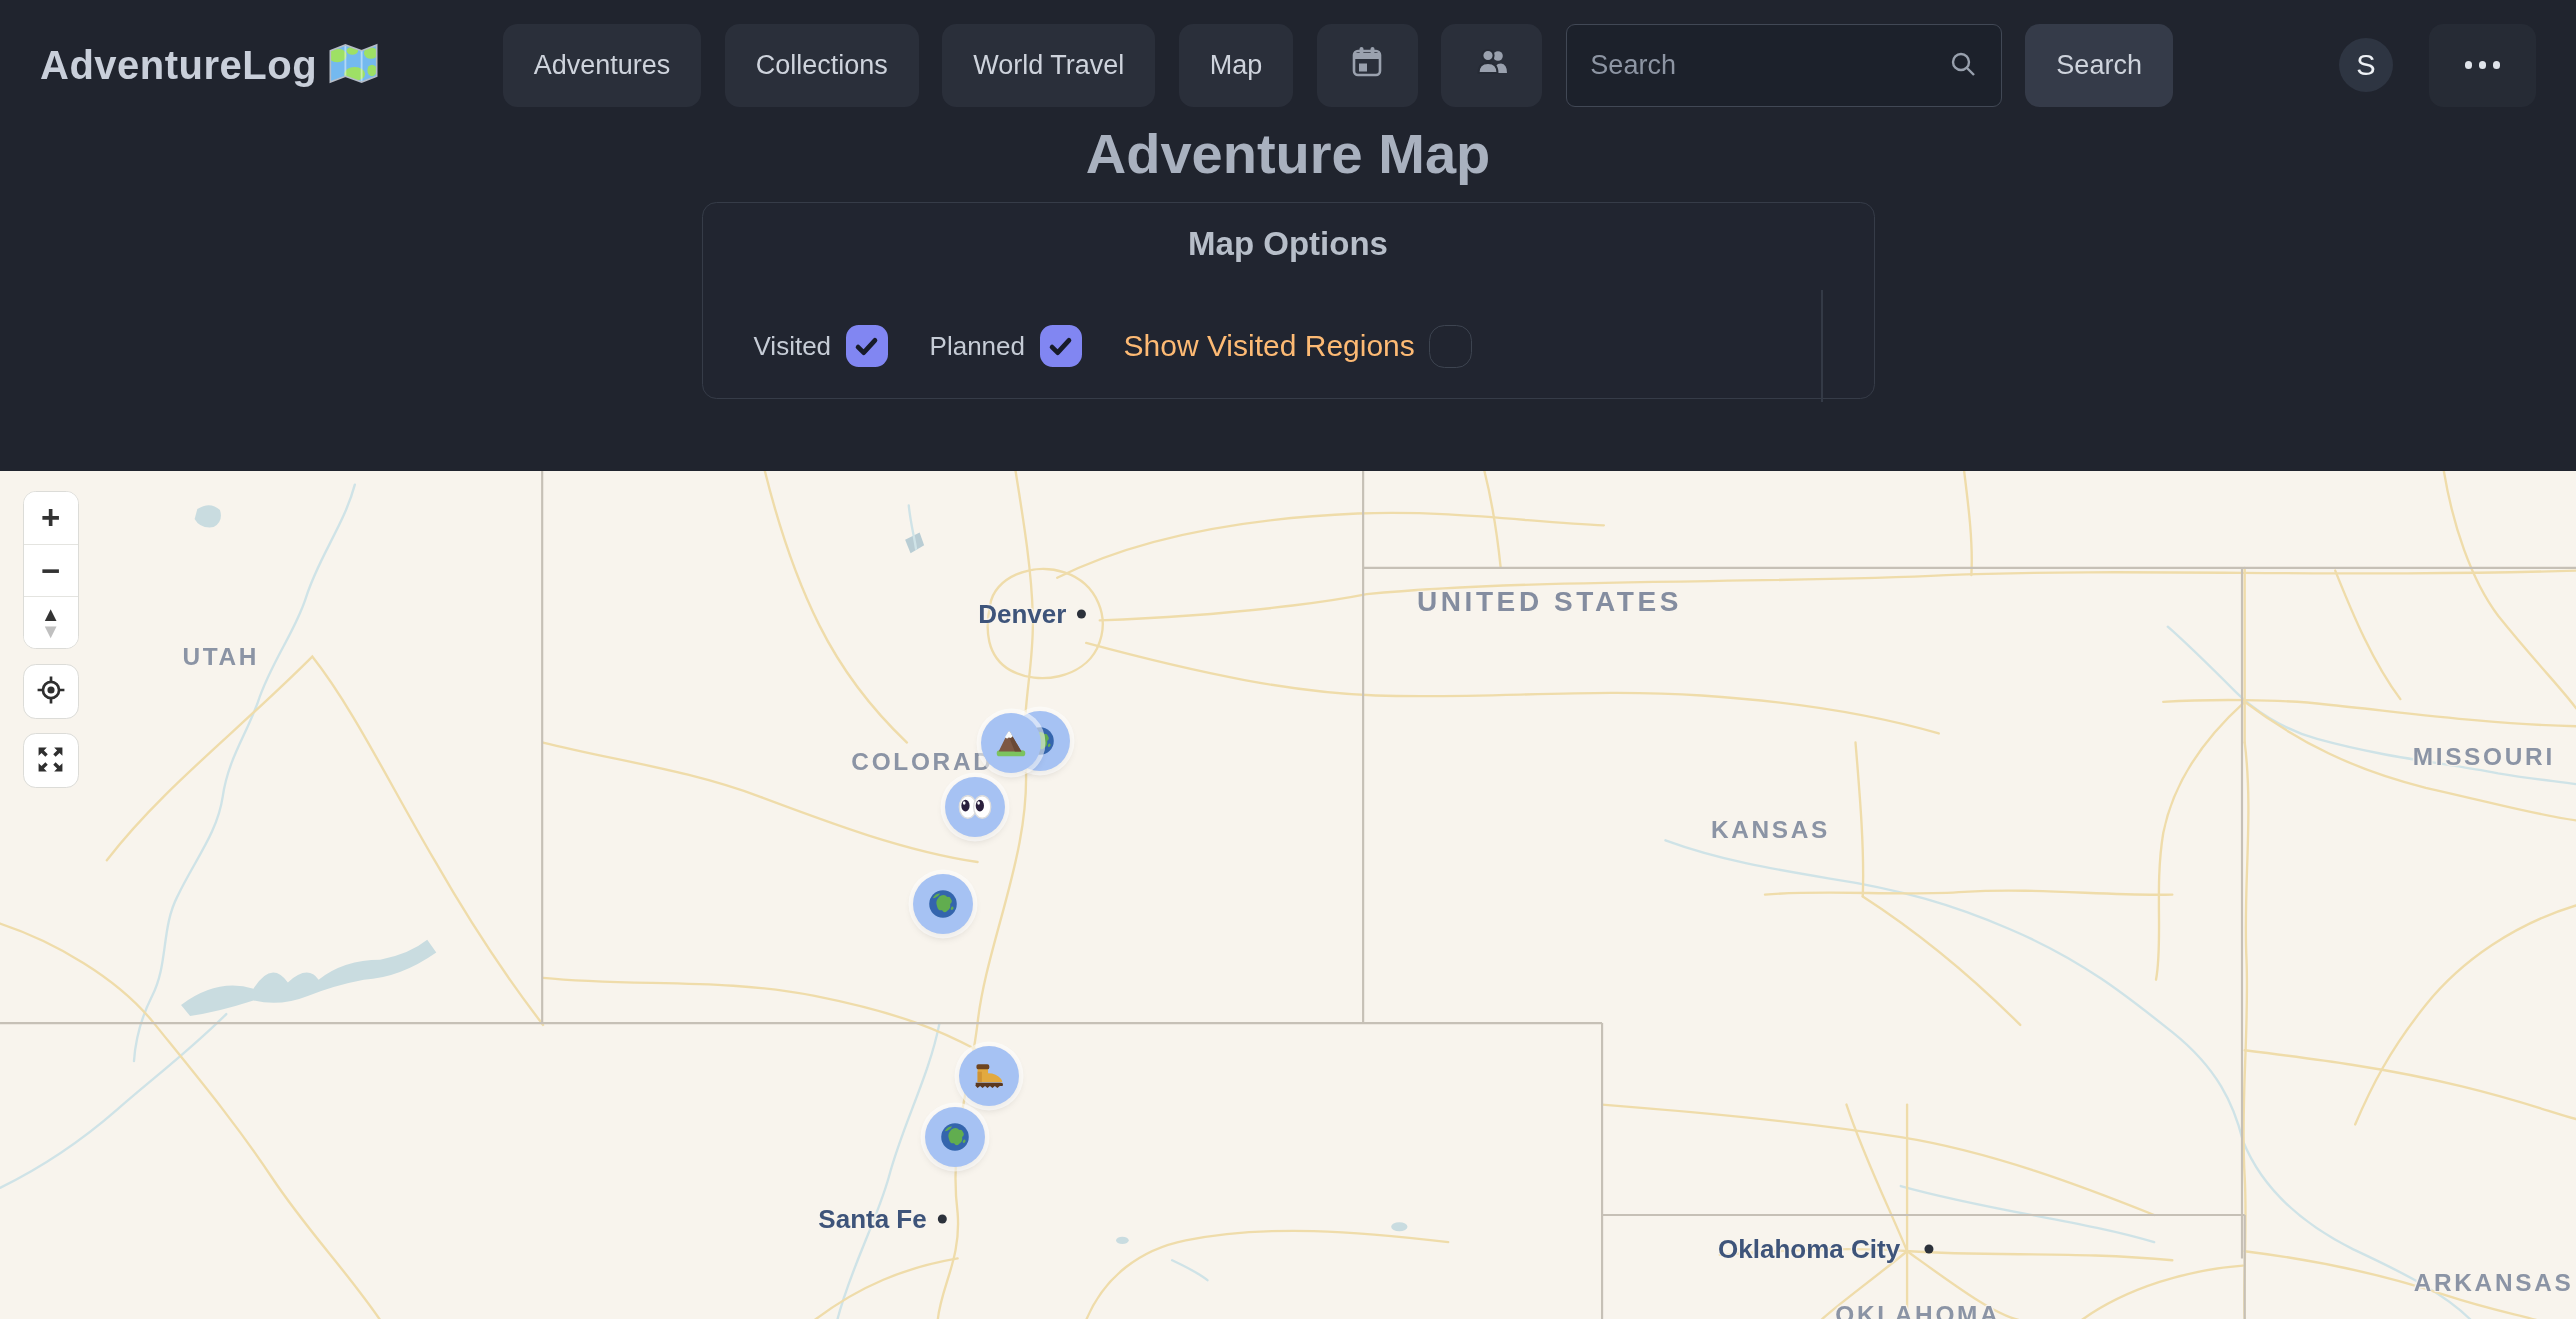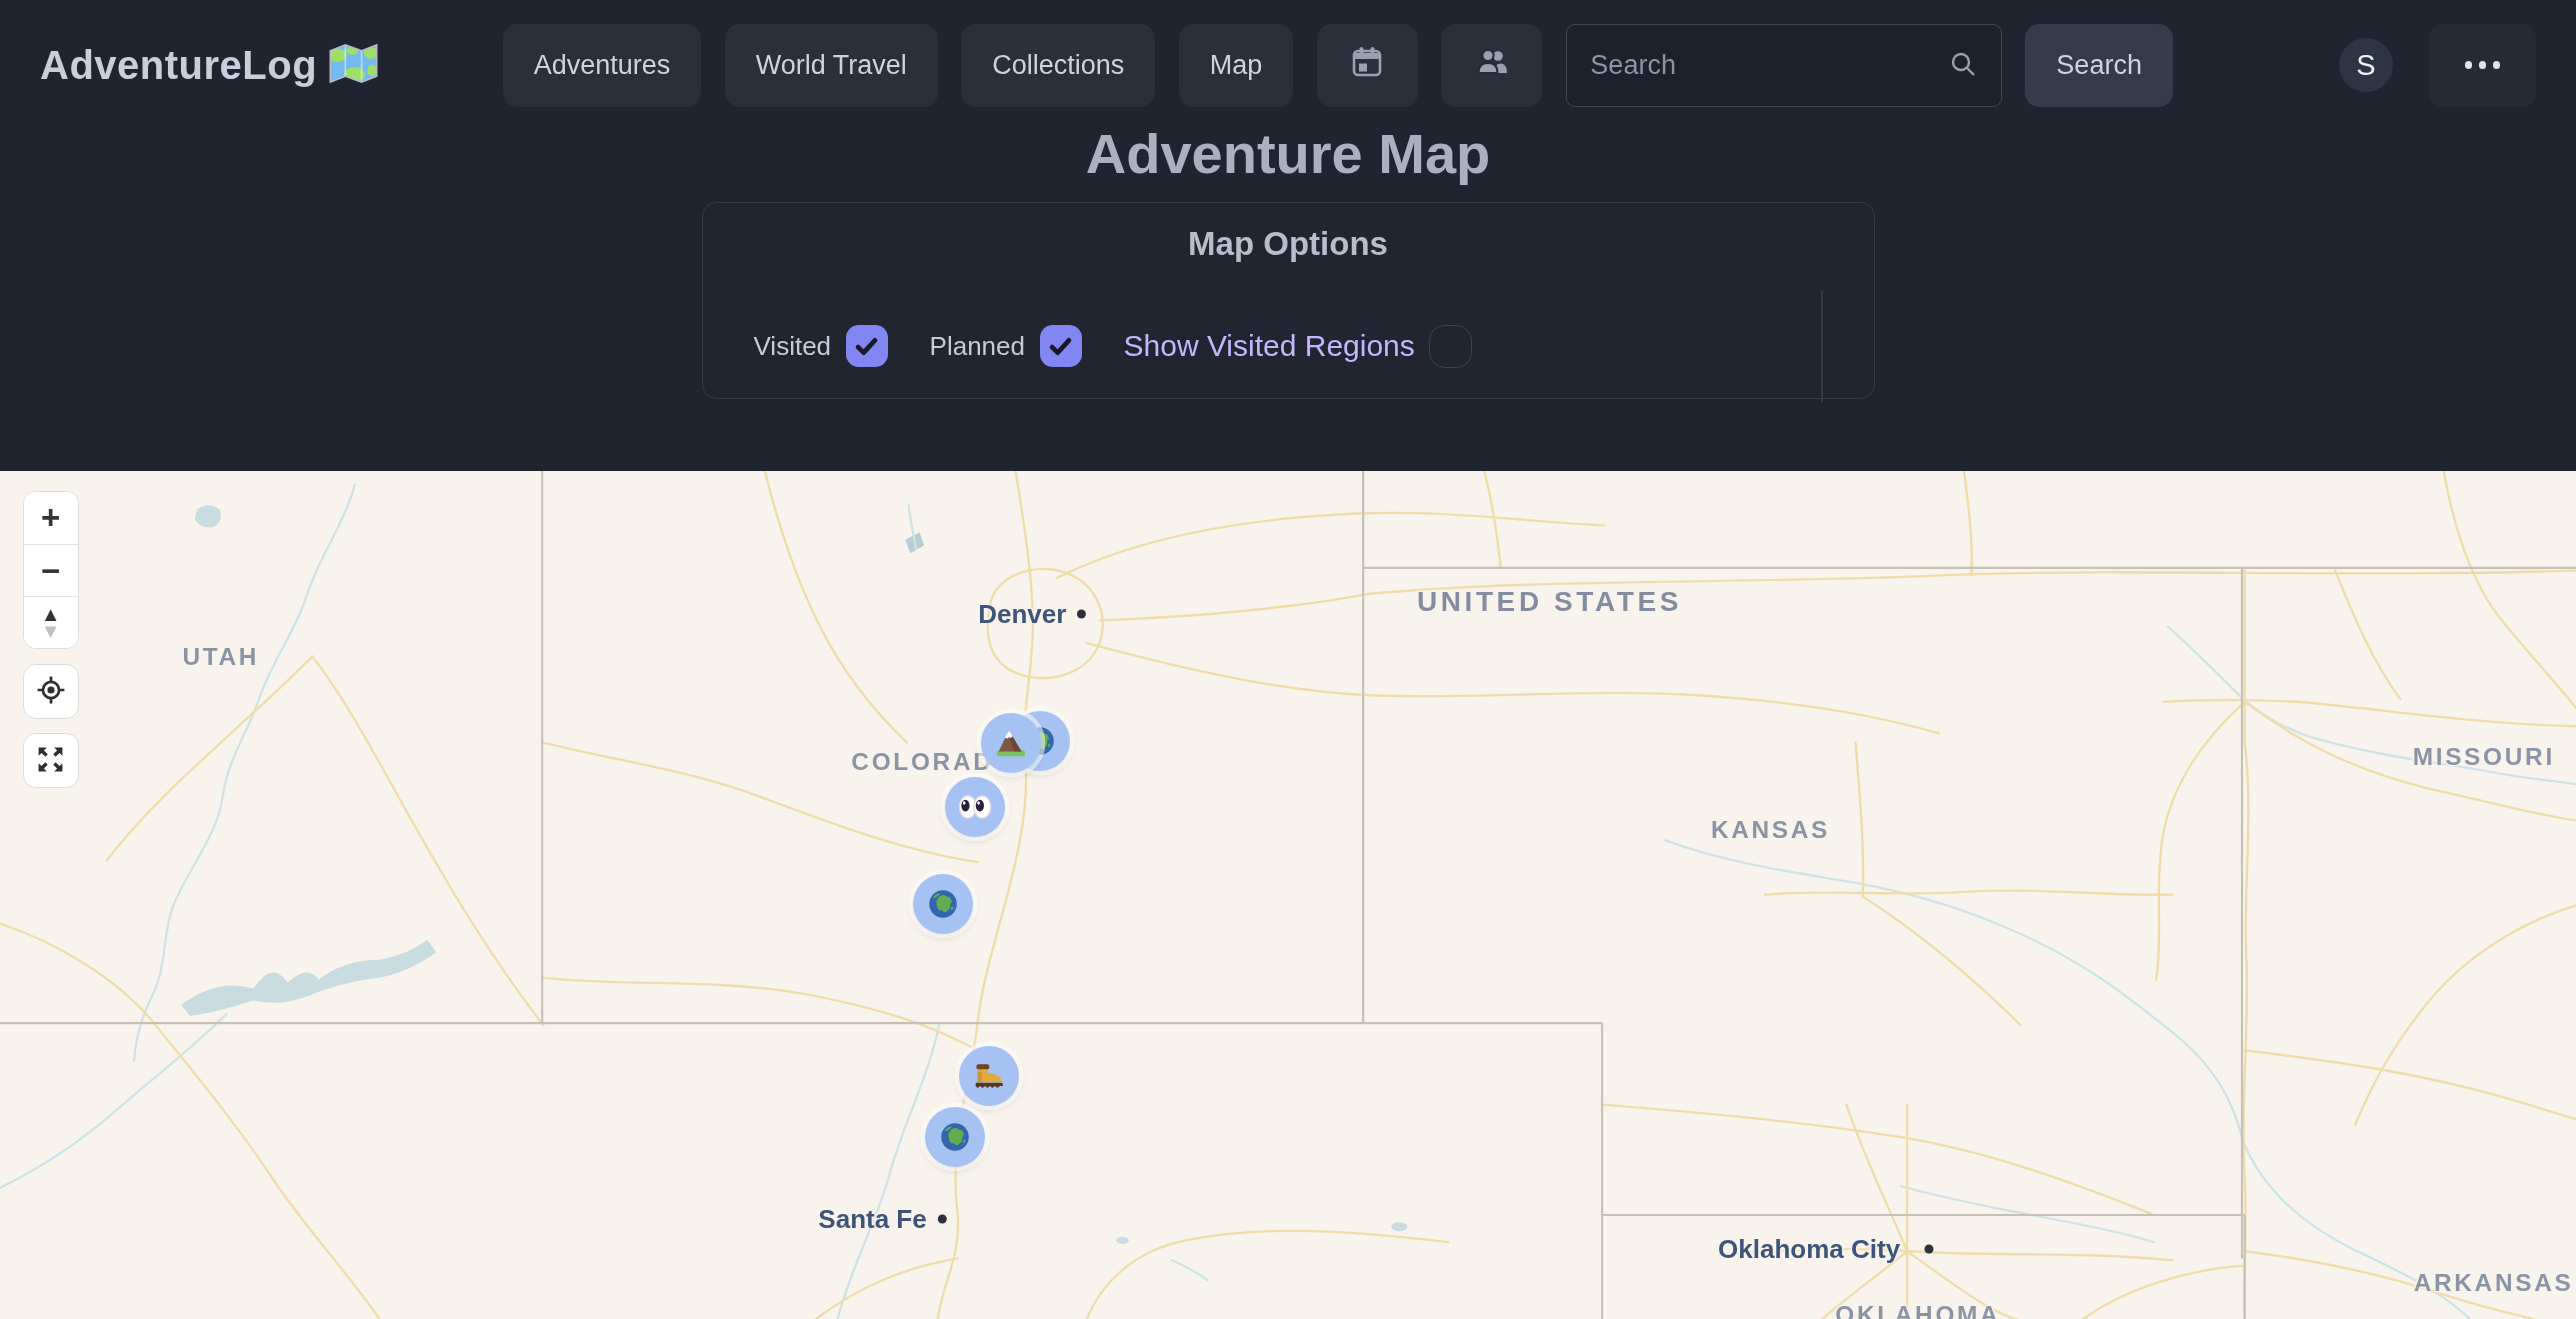--- a/index.html
+++ b/index.html
@@ -28,21 +28,21 @@
   .dots-btn i { width:7.2px; height:7.2px; border-radius:50%; background:#dfe3ea; display:block; }
 
   .page-title { text-align:center; font-size:56px; font-weight:700; color:#a9b1bf; margin-top:14.5px; }
 
   .options-card { width:1173px; height:197px; margin:16.3px auto 0 auto; border:1.8px solid #363c48; border-radius:14.5px;
                   background:#212530; padding:22px 0 0 0; }
   .options-title { text-align:center; font-size:33px; font-weight:700; color:#b7bec9; }
   .options-row { display:flex; align-items:center; margin-top:27px; padding:0 0 0 51px; }
   .toggle-group { display:flex; align-items:center; gap:14.5px; margin-right:42px; }
   .toggle-label { font-size:26px; color:#c6ccd6; }
-  .toggle-group.emphasis .toggle-label { font-size:30px; color:#c4b5fd; }
+  .toggle-group.emphasis .toggle-label { font-size:30px; color:#fdba74; }
   .checkbox { width:42px; height:42px; border-radius:12.7px; background:#8186f2; display:flex; align-items:center; justify-content:center; cursor:pointer; }
   .checkbox.unchecked { width:43px; height:43px; background:transparent; border:1.8px solid #3d4450; border-radius:15.4px; }
   .v-divider { width:1.8px; height:112px; background:#343a46; margin:0 51px 0 31px; }
   .add-btn { width:299px; height:100px; background:#8186f2; color:#101425; border:none; border-radius:14.5px;
              font-size:27px; font-weight:700; font-family:inherit; cursor:pointer; }
 
   
   .map-area { position:relative; width:2576px; height:849px; background:#f8f4ed; overflow:hidden; }
   .map-canvas { position:absolute; left:0; top:0; }
 
@@ -92,22 +92,22 @@
             <ellipse cx="38" cy="24" rx="4" ry="5"></ellipse>
           </g>
           <path d="M15 2 V29 M29 7 V34" stroke="rgba(255,255,255,0.45)" stroke-width="1.6" fill="none"></path>
           <path d="M2 7 L15 2 L29 7 L42 2 V29 L29 34 L15 29 L2 34 Z" fill="none" stroke="#b5bcc7" stroke-width="1.4"></path>
         </svg>
       </span>
     </div>
 
     <nav class="nav-buttons" id="nav-buttons">
         <button class="nav-btn">Adventures</button>
+        <button class="nav-btn">Collections</button>
         <button class="nav-btn">World Travel</button>
-        <button class="nav-btn">Collections</button>
         <button class="nav-btn">Map</button>
       </nav>
 
     <button class="nav-btn icon-only">
       <span>
         <svg width="36" height="36" viewBox="0 0 36 36">
           <rect x="5" y="7" width="26" height="24" rx="4" fill="none" stroke="#9aa1ae" stroke-width="2.6"></rect>
           <path d="M5 9 h26 v6 h-26 Z" fill="#9aa1ae"></path>
           <rect x="10.5" y="3" width="4" height="7" rx="2" fill="#9aa1ae"></rect>
           <rect x="21.5" y="3" width="4" height="7" rx="2" fill="#9aa1ae"></rect>

